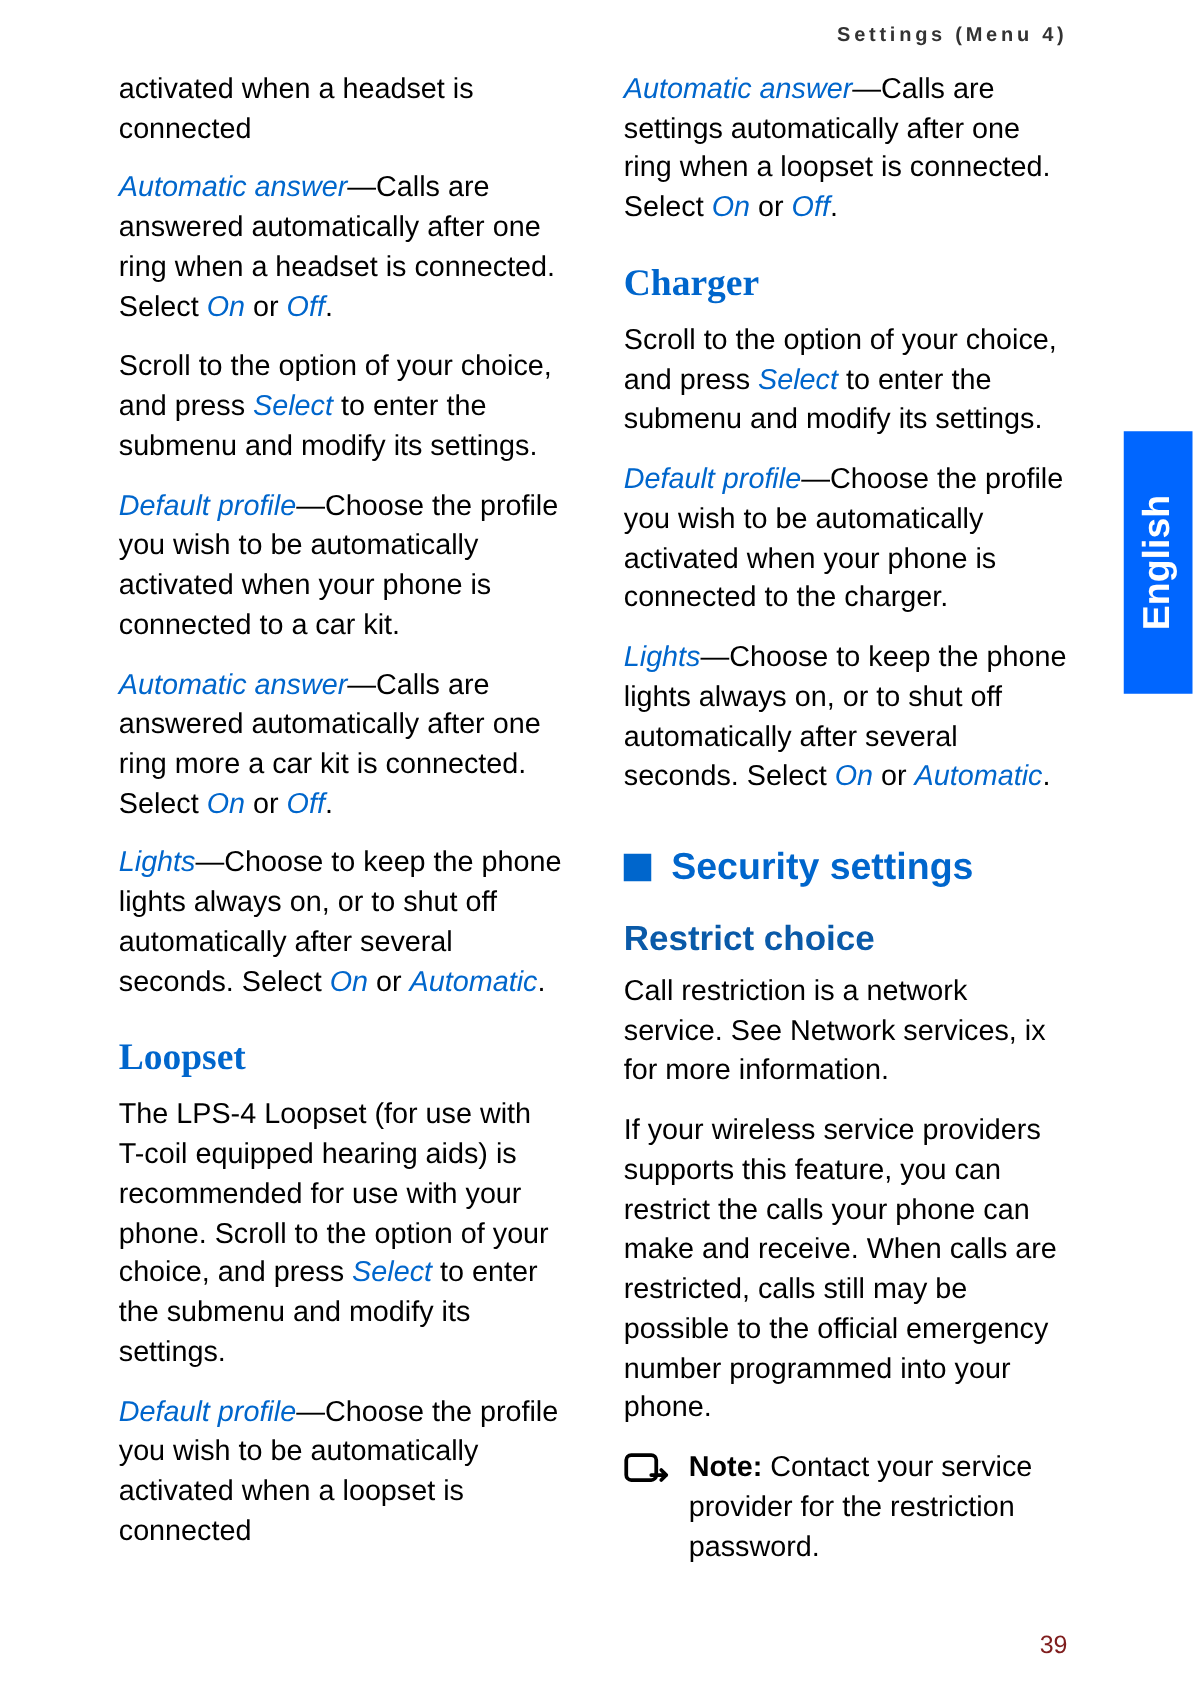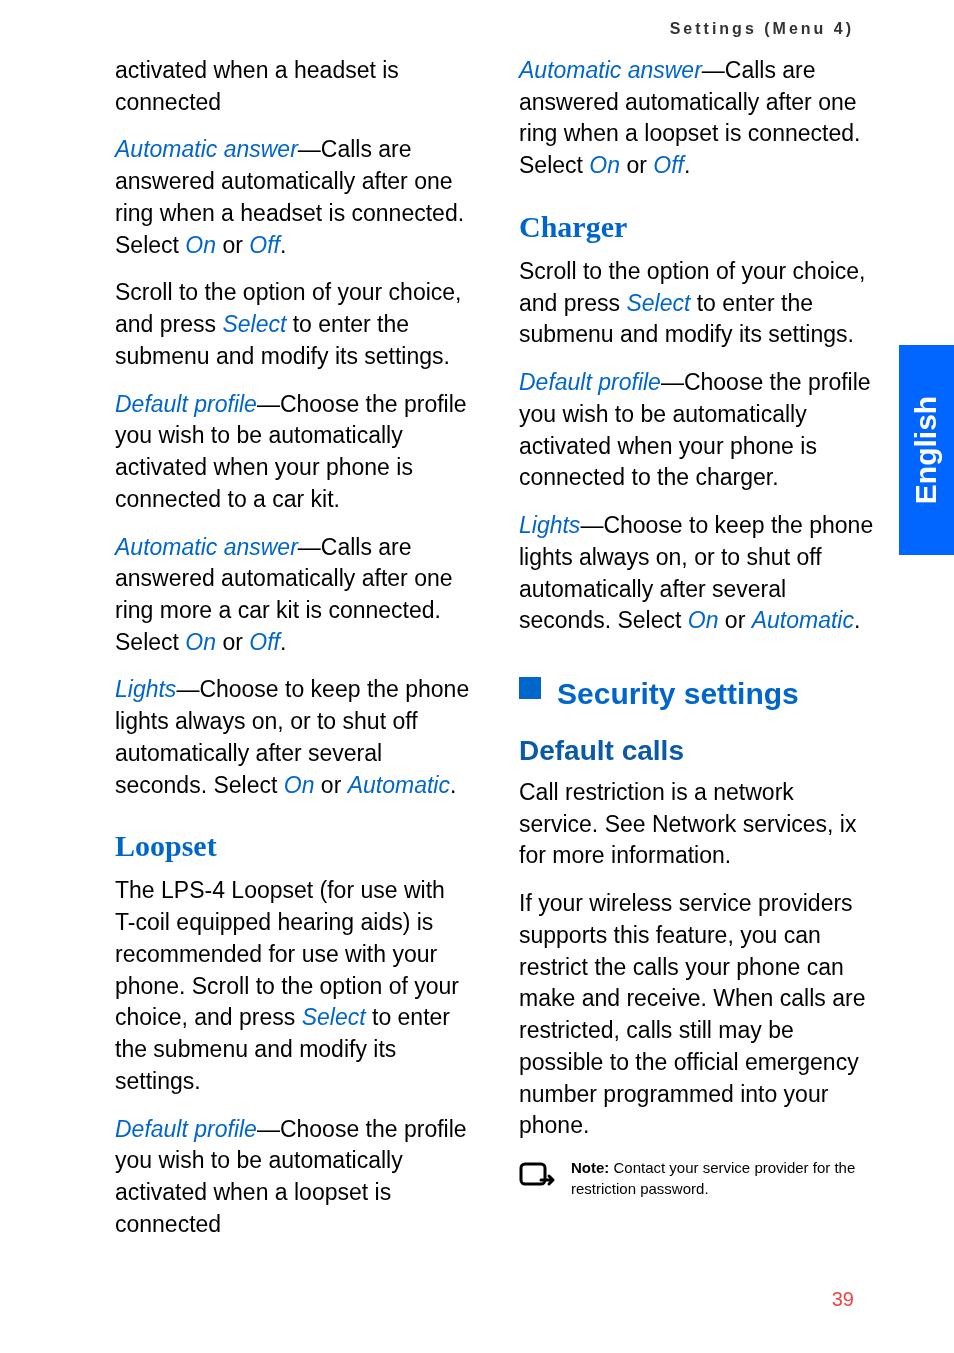--- a/index.html
+++ b/index.html
@@ -24,21 +24,20 @@
       color: #333;
       font-weight: bold;
     }
     .content {
       position: absolute;
       top: 55px;
       left: 95px;
       width: 760px;
       display: flex;
       gap: 48px;
-      margin-left: 20px;
     }
     .col {
       flex: 1;
       width: 360px;
     }
     .col p {
       font-size: 23px;
       line-height: 1.38;
       margin-bottom: 16px;
       color: #000;
@@ -62,21 +61,21 @@
       color: #0066cc;
       font-style: italic;
     }
     .section-title {
       font-size: 30px;
       color: #0066cc;
       font-weight: bold;
       margin-top: 40px;
       margin-bottom: 20px;
       display: flex;
-      align-items: flex-start;
+      align-items: center;
       gap: 10px;
     }
     .square-bullet {
       display: inline-block;
       width: 22px;
       height: 22px;
       background: #0066cc;
       margin-right: 6px;
     }
     .side-tab {
@@ -100,29 +99,29 @@
       display: flex;
       align-items: flex-start;
       gap: 14px;
       margin-top: 6px;
     }
     .note-icon {
       flex-shrink: 0;
       margin-top: 4px;
     }
     .note-text {
-      font-size: 15px;
+      font-size: 23px;
       line-height: 1.38;
     }
     .page-number {
       position: absolute;
-      bottom: 42px;
+      bottom: 25px;
       right: 100px;
       font-size: 20px;
-      color: #ef4444;
+      color: #7f1d1d;
     }
     .first-p {
       margin-top: 0 !important;
     }
   </style>
 </head>
 <body>
 
 <div class="header">Settings (Menu 4)</div>
 
@@ -146,36 +145,36 @@
     <p><span class="italic-blue">Lights</span><span>—Choose to keep the phone lights always on, or to shut off automatically after several seconds. Select </span><span class="italic-blue">On</span><span> or </span><span class="italic-blue">Automatic</span><span>.</span></p>
 
     <div class="h2blue">Loopset</div>
 
     <p><span>The LPS-4 Loopset (for use with T-coil equipped hearing aids) is recommended for use with your phone. Scroll to the option of your choice, and press </span><span class="italic-blue">Select</span><span> to enter the submenu and modify its settings.</span></p>
 
     <p><span class="italic-blue">Default profile</span><span>—Choose the profile you wish to be automatically activated when a loopset is connected</span></p>
   </div>
 
   <div class="col">
-    <p class="first-p"><span class="italic-blue">Automatic answer</span><span>—Calls are answered automatically after one ring when a loopset is connected. Select </span><span class="italic-blue">On</span><span> or </span><span class="italic-blue">Off</span><span>.</span></p>
+    <p class="first-p"><span class="italic-blue">Automatic answer</span><span>—Calls are settings automatically after one ring when a loopset is connected. Select </span><span class="italic-blue">On</span><span> or </span><span class="italic-blue">Off</span><span>.</span></p>
 
     <div class="h2blue">Charger</div>
 
     <p><span>Scroll to the option of your choice, and press </span><span class="italic-blue">Select</span><span> to enter the submenu and modify its settings.</span></p>
 
     <p><span class="italic-blue">Default profile</span><span>—Choose the profile you wish to be automatically activated when your phone is connected to the charger.</span></p>
 
     <p><span class="italic-blue">Lights</span><span>—Choose to keep the phone lights always on, or to shut off automatically after several seconds. Select </span><span class="italic-blue">On</span><span> or </span><span class="italic-blue">Automatic</span><span>.</span></p>
 
     <div class="section-title">
       <span class="square-bullet"></span>
       <span>Security settings</span>
     </div>
 
-    <div class="h3blue">Default calls</div>
+    <div class="h3blue">Restrict choice</div>
 
     <p>Call restriction is a network service. See Network services, ix for more information.</p>
 
     <p>If your wireless service providers supports this feature, you can restrict the calls your phone can make and receive. When calls are restricted, calls still may be possible to the official emergency number programmed into your phone.</p>
 
     <div class="note-row">
       <svg class="note-icon" width="38" height="32" viewBox="0 0 38 32">
         <rect x="2" y="2" width="24" height="20" rx="4" ry="4" fill="none" stroke="#000" stroke-width="3"></rect>
         <path d="M 22 18 L 34 18 L 30 14 M 34 18 L 30 22" fill="none" stroke="#000" stroke-width="3" stroke-linecap="round" stroke-linejoin="round"></path>
       </svg>

